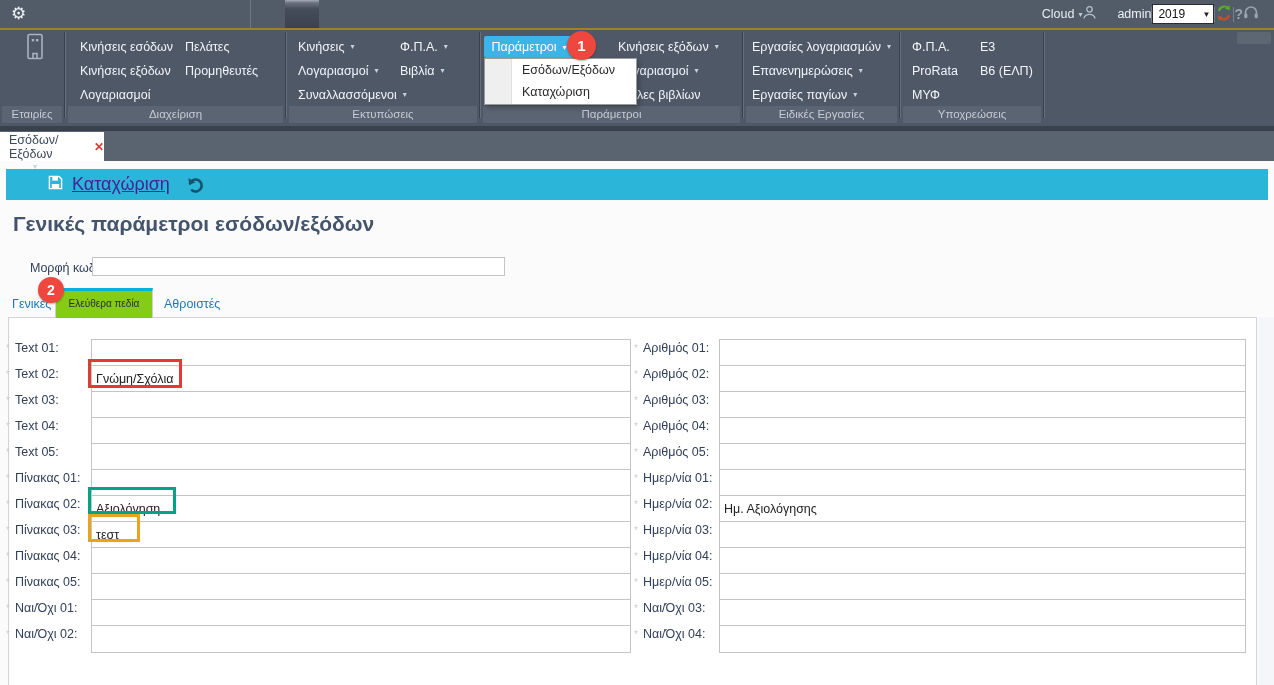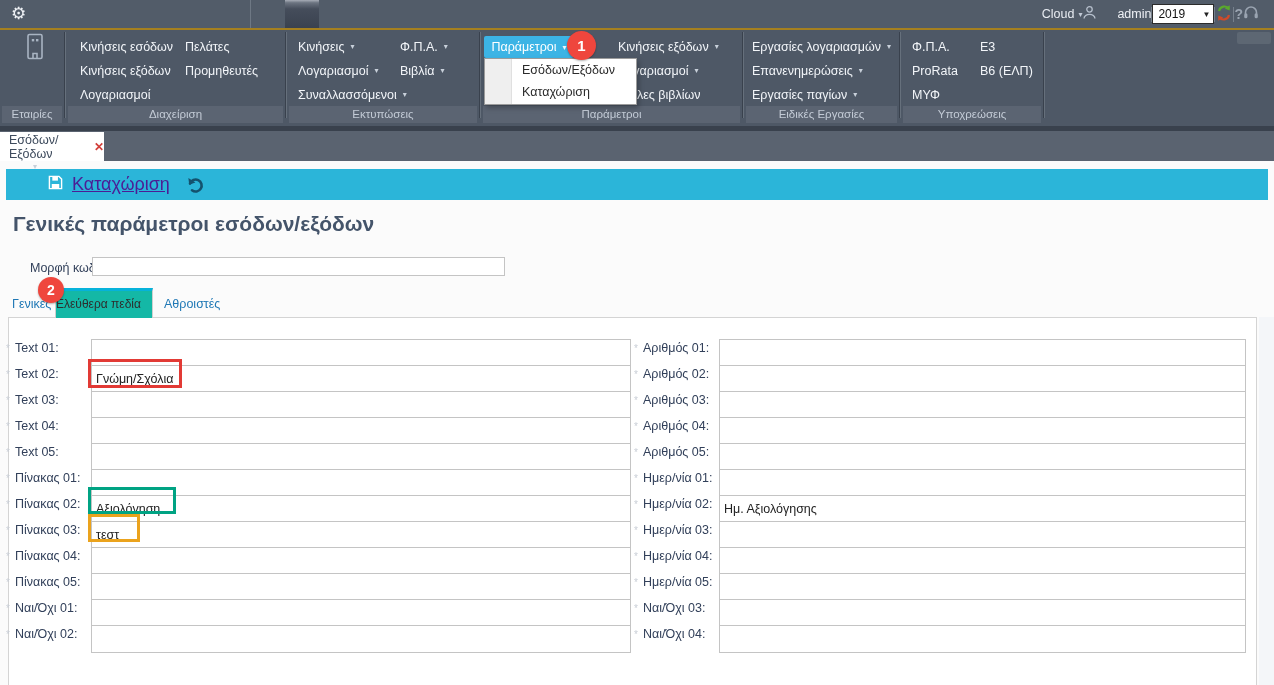--- a/index.html
+++ b/index.html
@@ -60,21 +60,21 @@
   .undobtn { margin-left:16px; cursor:pointer; display:flex; align-items:center; }
 
   
   .ptitle { position:absolute; left:13px; top:212px; font-size:21px; color:#44546a; }
   .coderow-label { position:absolute; left:30px; top:261px; font-size:12.5px; color:#32405a; }
   .codeinput { position:absolute; left:92px; top:257px; width:413px; height:19px; border:1px solid #c4c4c4; font-size:12.5px; padding:0 4px; color:#222; font-family:"Liberation Sans",sans-serif; }
 
   .ptab { position:absolute; font-size:12.5px; color:#1f78b5; cursor:pointer; }
   .ptab1 { left:12px; top:297px; }
   .ptab3 { left:164px; top:297px; }
-  .ptab-active { position:absolute; left:55px; top:288px; width:98px; height:30px; background:#14b8a6; border:1px solid #cfcfcf; border-bottom:none; border-top:3px solid #06b2da; z-index:3; text-align:left; line-height:26px; font-size:12px; color:#2e2e2e; cursor:pointer; }
+  .ptab-active { position:absolute; left:55px; top:288px; width:98px; height:30px; background:#84cc16; border:1px solid #cfcfcf; border-bottom:none; border-top:3px solid #06b2da; z-index:3; text-align:center; line-height:26px; font-size:10px; color:#2e2e2e; cursor:pointer; }
   .panel { position:absolute; left:8px; top:317px; width:1249px; height:368px; background:#fff; border:1px solid #d4d4d4; border-bottom:none; }
   .scrollstrip { position:absolute; left:1259px; top:317px; width:15px; height:368px; background:#f4f6f9; }
 
   .fcol { position:absolute; top:335px; z-index:2; }
   .fcol-left { left:6px; width:625px; }
   .fcol-right { left:634px; width:612px; }
   .frow { position:relative; display:flex; align-items:center; height:26px; }
   .ast { flex:0 0 9px; font-size:10px; color:#c9ced6; }
   .flabel { font-size:12.5px; color:#32405a; white-space:nowrap; }
   .fcol-left .flabel { flex:0 0 76px; }

